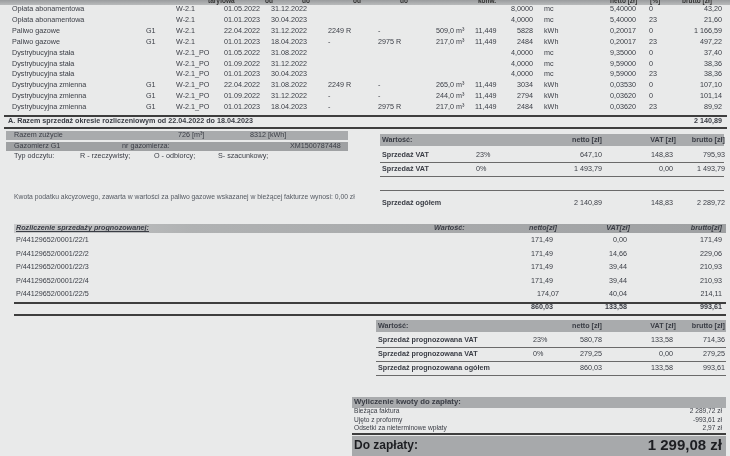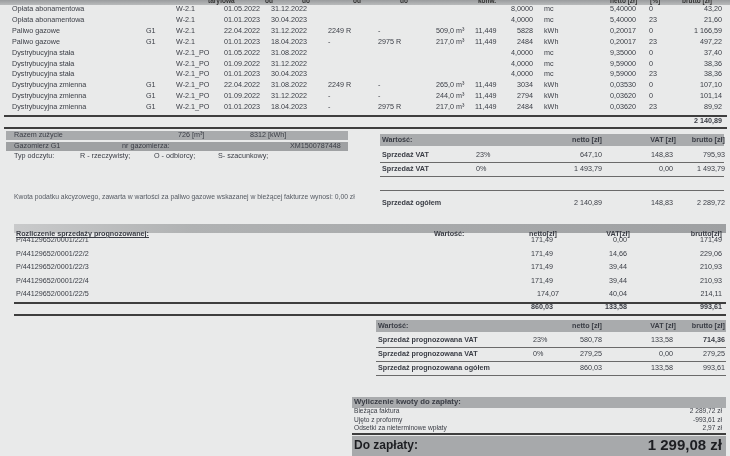--- a/index.html
+++ b/index.html
@@ -197,20 +197,21 @@
       <span class="r" style="right: 197px;">2484</span>
       <span style="left: 544px;">kWh</span>
       <span style="left: 610px;">0,03620</span>
       <span style="left: 649px;">23</span>
       <span class="r" style="right: 8px;">89,92</span>
     </div>
   </div>
 
 <div class="sep-line" style="left:4px;top:115px;width:723px;"></div>
 <div class="row bold" style="top:116px;">
+  <span style="left:8px;">A. Razem sprzedaż okresie rozliczeniowym od 22.04.2022 do 18.04.2023</span>
   <span class="r" style="right:8px;">2 140,89</span>
 </div>
 <div class="sep-line" style="left:4px;top:127px;width:723px;height:2px;"></div>
 
 <div class="bar-grey" style="left:6px;top:131px;width:342px;height:9px;"></div>
 <div class="row" style="top:130px;">
   <span style="left:14px;">Razem zużycie</span>
   <span style="left:178px;">726 [m³]</span>
   <span style="left:250px;">8312 [kWh]</span>
 </div>
@@ -259,21 +260,21 @@
       <span class="r" style="right: 5px;">2 289,72</span>
     </div>
     <div class="sep-line" style="left: 380px; width: 344px; top: 190px; height: 1px; background: rgb(106, 106, 106);"></div>
   </div>
 
 <div class="row light" style="top:192px;font-size:6.8px;">
   <span style="left:14px;">Kwota podatku akcyzowego, zawarta w wartości za paliwo gazowe wskazanej w bieżącej fakturze wynosi: 0,00 zł</span>
 </div>
 
 <div class="bar-grey" style="left:14px;top:224px;width:712px;height:9px;background:linear-gradient(90deg,#c9cacb 0,#b0b2b3 25%,#9ea0a2 100%);"></div>
-<div class="row bold" style="top:229px;">
+<div class="row bold" style="top:223px;font-style:italic;">
   <span style="left:16px;text-decoration:underline;">Rozliczenie sprzedaży prognozowanej:</span>
   <span style="left:434px;">Wartość:</span>
   <span class="r" style="right:173px;">netto[zł]</span>
   <span class="r" style="right:100px;">VAT[zł]</span>
   <span class="r" style="right:8px;">brutto[zł]</span>
 </div>
 <div id="forecast">
     <div class="row " style="top: 235px;">
       <span style="left: 16px;">P/44129652/0001/22/1</span>
       <span class="r" style="right: 177px;">171,49</span>
@@ -319,21 +320,21 @@
       <span style="left: 378px;">Wartość:</span>
       <span class="r" style="right: 128px;">netto [zł]</span>
       <span class="r" style="right: 54px;">VAT [zł]</span>
       <span class="r" style="right: 5px;">brutto [zł]</span>
     </div>
     <div class="row " style="top: 335px;">
       <span style="left: 378px; font-weight: bold;">Sprzedaż prognozowana VAT</span>
       <span style="left: 533px;">23%</span>
       <span class="r" style="right: 128px;">580,78</span>
       <span class="r" style="right: 57px;">133,58</span>
-      <span class="r" style="right: 5px; font-weight: bold;">714,36</span>
+      <span class="r" style="right: 5px;">714,36</span>
     </div>
     <div class="sep-line" style="left: 376px; width: 350px; top: 347px; height: 1px; background: rgb(106, 106, 106);"></div>
     <div class="row " style="top: 349px;">
       <span style="left: 378px; font-weight: bold;">Sprzedaż prognozowana VAT</span>
       <span style="left: 533px;">0%</span>
       <span class="r" style="right: 128px;">279,25</span>
       <span class="r" style="right: 57px;">0,00</span>
       <span class="r" style="right: 5px;">279,25</span>
     </div>
     <div class="sep-line" style="left: 376px; width: 350px; top: 361px; height: 1px; background: rgb(106, 106, 106);"></div>

